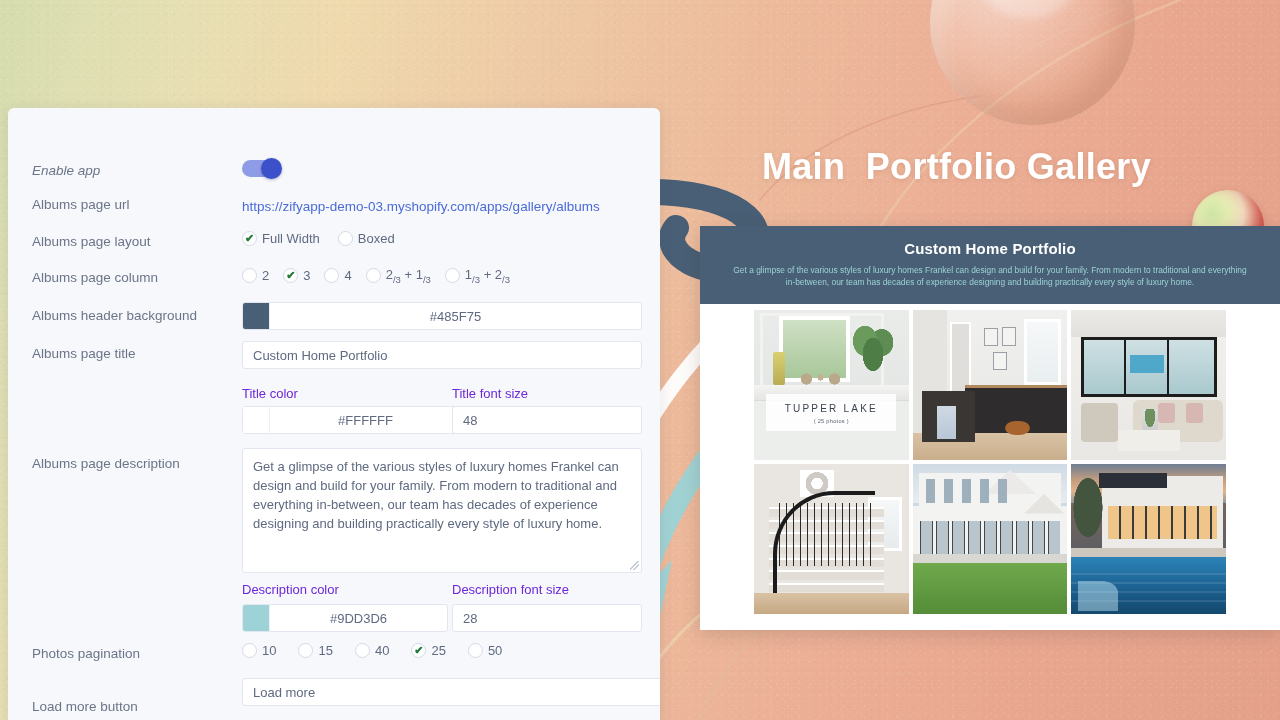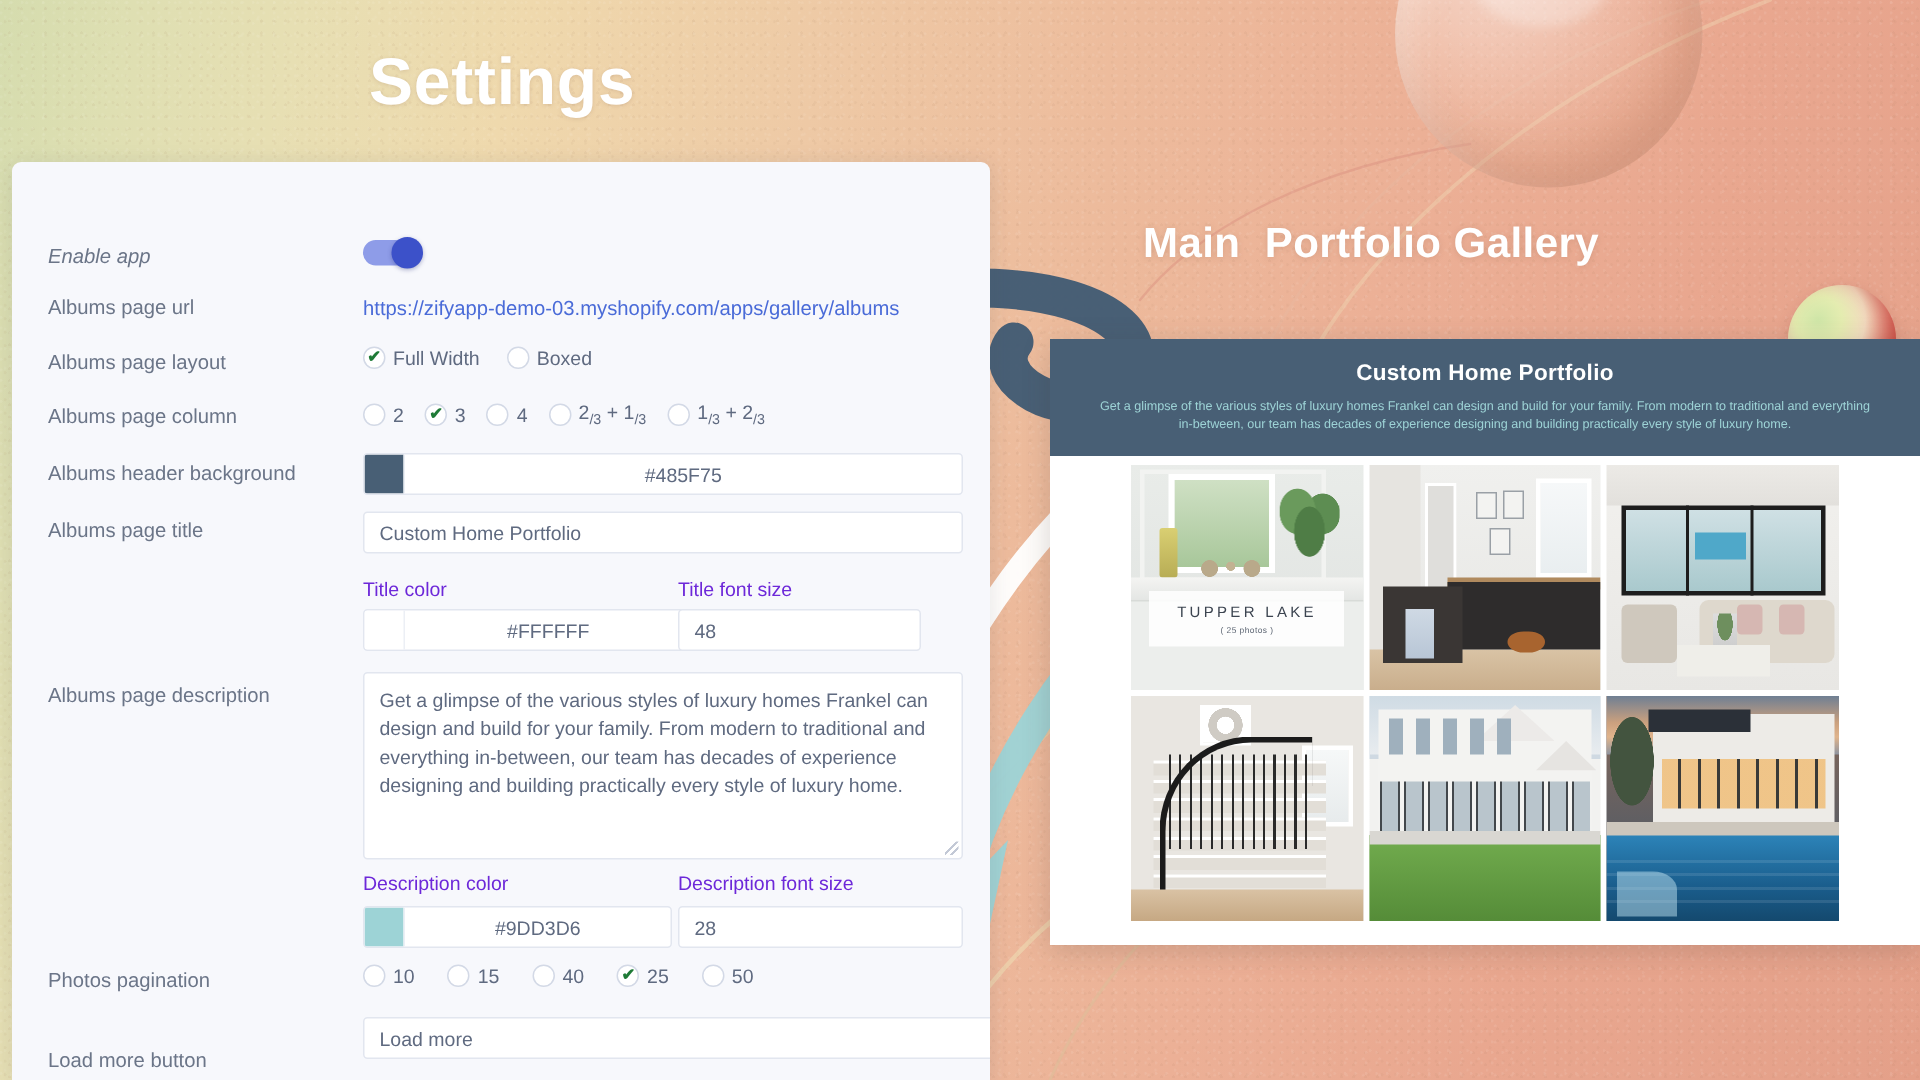--- a/index.html
+++ b/index.html
@@ -59,21 +59,21 @@
   .arcs { position:absolute; inset:0; pointer-events:none; }
 
   
   .title-settings {
     position: absolute; left: 246px; top: 30px;
     font-size: 44px; font-weight: 700; color: #ffffff; letter-spacing: .5px;
     text-shadow: 0 1px 3px rgba(150,110,85,.22);
   }
   .title-main {
     position: absolute; left: 762px; top: 146px;
-    font-size: 28px; font-weight: 700; color: #ffffff; letter-spacing: .3px;
+    font-size: 36px; font-weight: 700; color: #ffffff; letter-spacing: .3px;
     text-shadow: 0 1px 4px rgba(160,110,85,.28);
     white-space: pre;
     text-align: center;
   }
 
   
   .settings-panel {
     position: absolute; left: 8px; top: 108px;
     width: 652px; height: 612px;
     background: #f7f8fc;
@@ -287,21 +287,20 @@
   </div>
 
   <svg class="swoosh" width="1280" height="720">
     <path d="M600,196 C690,182 760,206 756,240 C752,268 716,276 690,262 C672,252 668,238 676,228" fill="none" stroke="#3f5a73" stroke-width="26" stroke-linecap="round" opacity=".95"></path>
     <path d="M600,320 C660,316 700,330 700,330" fill="none" stroke="#3f5a73" stroke-width="0"></path>
     <path d="M612,500 C640,420 700,340 760,300 C820,262 880,250 930,248" fill="none" stroke="#ffffff" stroke-width="15" stroke-linecap="round" opacity=".95"></path>
     <path d="M640,596 C660,520 712,430 790,372 C866,316 950,300 1040,296" fill="none" stroke="#9dd3d6" stroke-width="20" stroke-linecap="round" opacity=".95"></path>
     <path d="M636,598 L672,560 L660,616 Z" fill="#9dd3d6" opacity=".95"></path>
   </svg>
 
-  <div class="title-settings">Settings</div>
   <div class="title-main">Main  Portfolio Gallery</div>
 
   <div class="settings-panel">
     <div class="sp-inner">
 
       <div class="row" style="top:47px;">
         <div class="lbl" style="top:8px;font-style:italic;">Enable app</div>
         <div class="ctrl" style="top:5px;">
           <div class="toggle">
             <div class="knob"></div>
@@ -389,21 +388,21 @@
           <span class="sublabel">Title font size</span>
         </div>
       </div>
       <div class="row" style="top:298px;">
         <div style="position:absolute; left:234px; width:220px;">
           <div class="color-field">
             <div class="swatch" style="background:#FFFFFF;"></div>
             <div class="cval">#FFFFFF</div>
           </div>
         </div>
-        <div style="position:absolute; left:444px; width:162px;">
+        <div style="position:absolute; left:444px; width:190px;">
           <div class="input">48</div>
         </div>
       </div>
 
       <div class="row" style="top:340px;">
         <div class="lbl" style="top:8px;">Albums page description</div>
         <div class="ctrl" style="top:0; width:400px;">
           <div class="textarea" style="height:125px;">
             <span> Get a glimpse of the various styles of luxury homes Frankel can design and build for your family. From modern to traditional and everything in-between, our team has decades of experience designing and building practically every style of luxury home.</span>
             <span class="resize-grip"></span>

